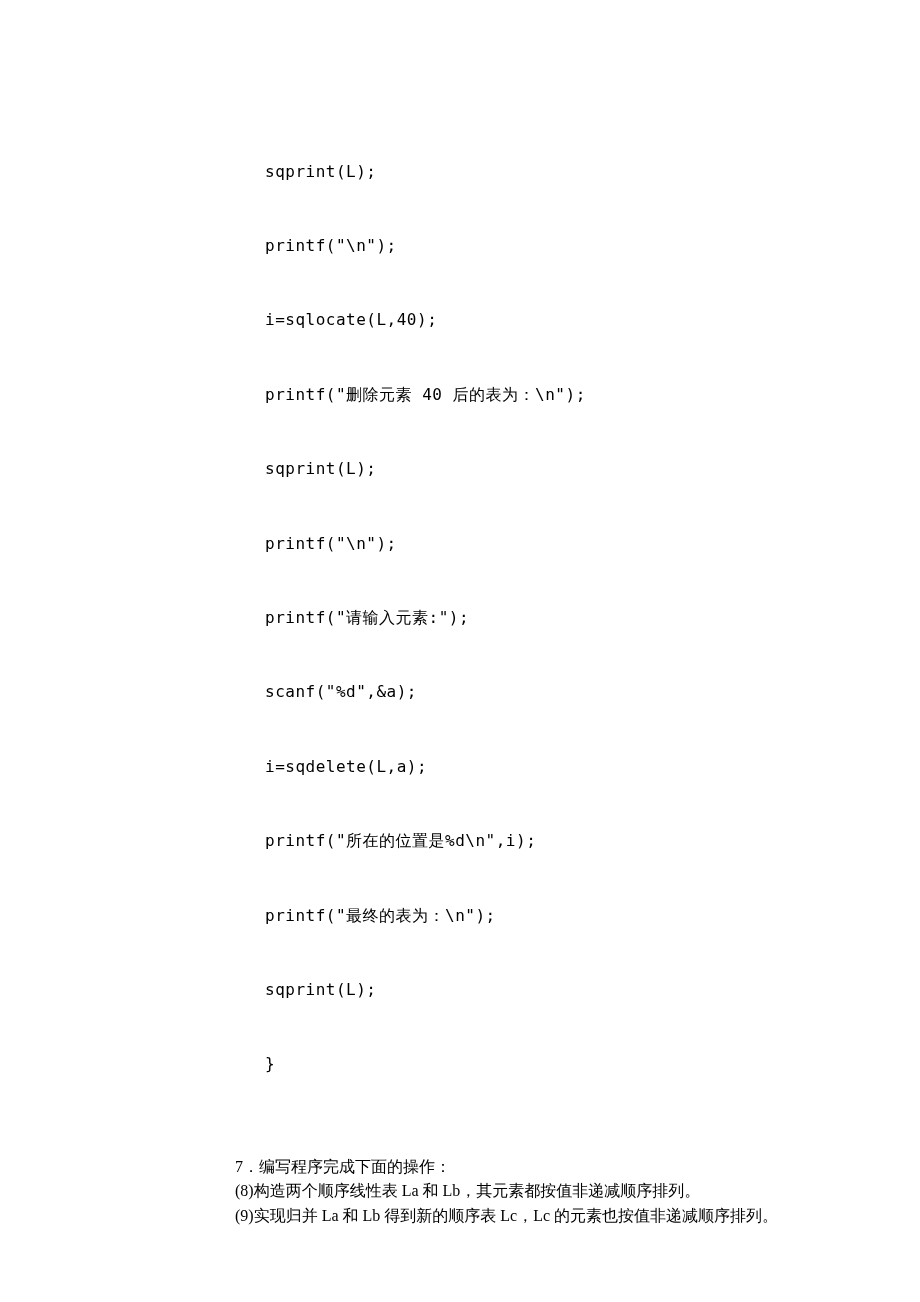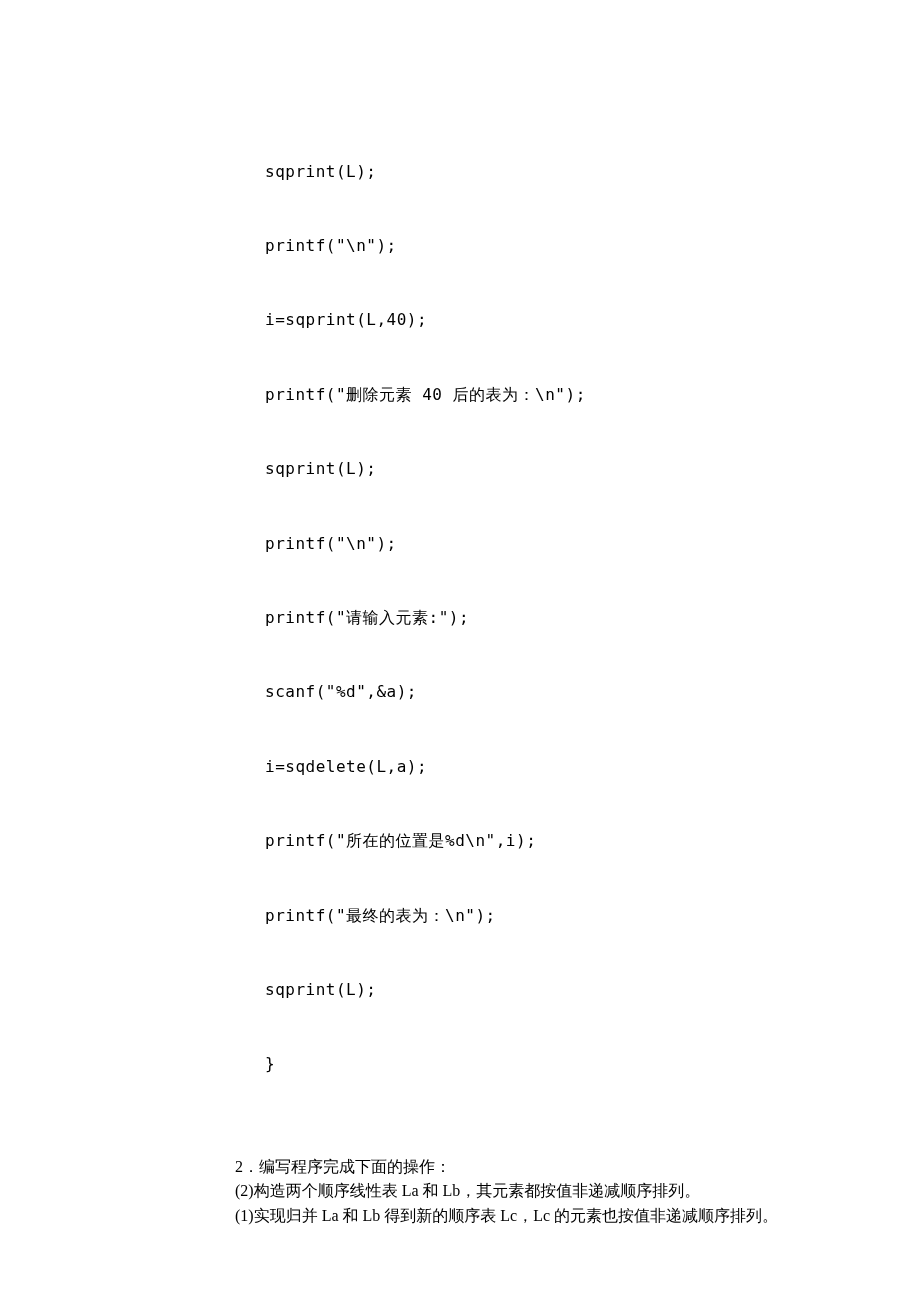--- a/index.html
+++ b/index.html
@@ -35,32 +35,32 @@
   }
 </style>
 </head>
 <body>
 
 <div class="page">
 
   <div class="code-block-1">
     <div>sqprint(L);</div>
     <div>printf("\n");</div>
-    <div>i=sqprint(L,40);</div>
+    <div>i=sqlocate(L,40);</div>
     <div>printf("删除元素 40 后的表为：\n");</div>
     <div>sqprint(L);</div>
     <div>printf("\n");</div>
     <div>printf("请输入元素:");</div>
     <div>scanf("%d",&amp;a);</div>
     <div>i=sqdelete(L,a);</div>
     <div>printf("所在的位置是%d\n",i);</div>
     <div>printf("最终的表为：\n");</div>
     <div>sqprint(L);</div>
     <div>}</div>
   </div>
 
   <div class="section">
-    <p>2．编写程序完成下面的操作：</p>
-    <p>(2)构造两个顺序线性表 La 和 Lb，其元素都按值非递减顺序排列。</p>
-    <p>(1)实现归并 La 和 Lb 得到新的顺序表 Lc，Lc 的元素也按值非递减顺序排列。</p>
+    <p>7．编写程序完成下面的操作：</p>
+    <p>(8)构造两个顺序线性表 La 和 Lb，其元素都按值非递减顺序排列。</p>
+    <p>(9)实现归并 La 和 Lb 得到新的顺序表 Lc，Lc 的元素也按值非递减顺序排列。</p>
   </div>
 
 </div>
 
 </body></html>

